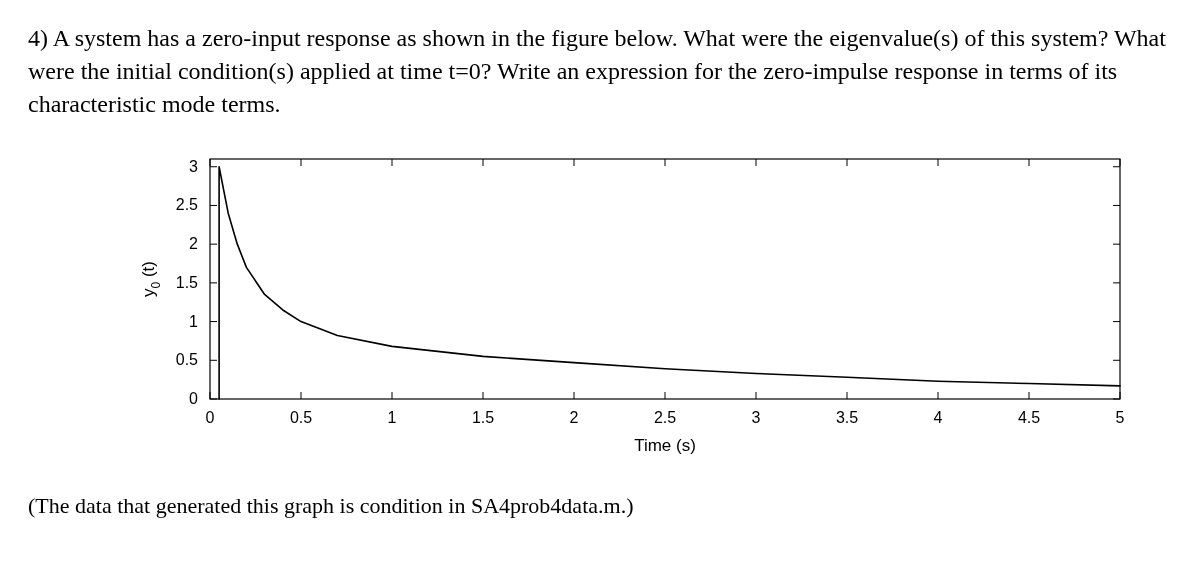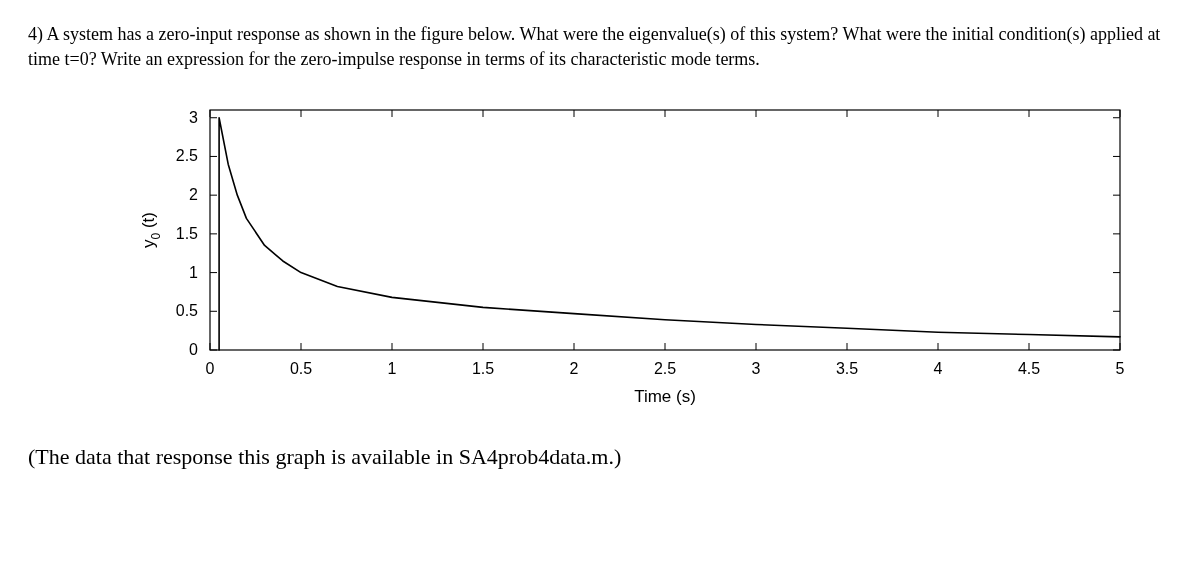--- a/index.html
+++ b/index.html
@@ -10,21 +10,21 @@
     background: #fff;
     font-family: "Times New Roman", Times, serif;
     color: #000;
     overflow: hidden;
   }
   .page {
     padding: 22px 28px 12px 28px;
     box-sizing: border-box;
   }
   .question {
-    font-size: 18px;
+    font-size: 24px;
     line-height: 1.38;
     margin-bottom: 20px;
   }
   .figure-wrap {
     width: 100%;
     display: flex;
     justify-content: center;
   }
   .figure {
     position: relative;
@@ -111,14 +111,14 @@
           <line x1="100" y1="25.741935483870975" x2="107" y2="25.741935483870975" stroke="#000" stroke-width="1"></line>
           <line x1="1010" y1="25.741935483870975" x2="1003" y2="25.741935483870975" stroke="#000" stroke-width="1"></line>
           <text x="88" y="30.741935483870975" text-anchor="end" class="tick-label">3</text>
           <text x="555" y="310" text-anchor="middle" class="axis-label">Time (s)</text>
           <text x="44" y="138" text-anchor="middle" class="axis-label" transform="rotate(-90 44 138)"><tspan>y</tspan><tspan dy="6" font-size="12">0</tspan><tspan dy="-6"> (t)</tspan></text>
           <path d="M 109.1 258 L 109.1 25.741935483870975 L 109.1 25.741935483870975 L 118.2 72.19354838709677 L 127.3 103.16129032258064 L 136.4 126.38709677419357 L 154.6 153.48387096774195 L 172.8 168.9677419354839 L 191 180.5806451612903 L 227.39999999999998 194.51612903225808 L 282 205.3548387096774 L 373 215.41935483870967 L 464 221.61290322580646 L 555 227.80645161290323 L 646 232.4516129032258 L 737 236.32258064516128 L 828 240.19354838709677 L 919 242.51612903225805 L 1010 244.83870967741936" fill="none" stroke="#000" stroke-width="1.6" stroke-linejoin="round" stroke-linecap="round"></path>
         </svg>
     </div>
   </div>
 
-  <div class="footnote">(The data that response this graph is available in SA4prob4data.m.)</div>
+  <div class="footnote">(The data that generated this graph is condition in SA4prob4data.m.)</div>
 </div>
 
 </body></html>

